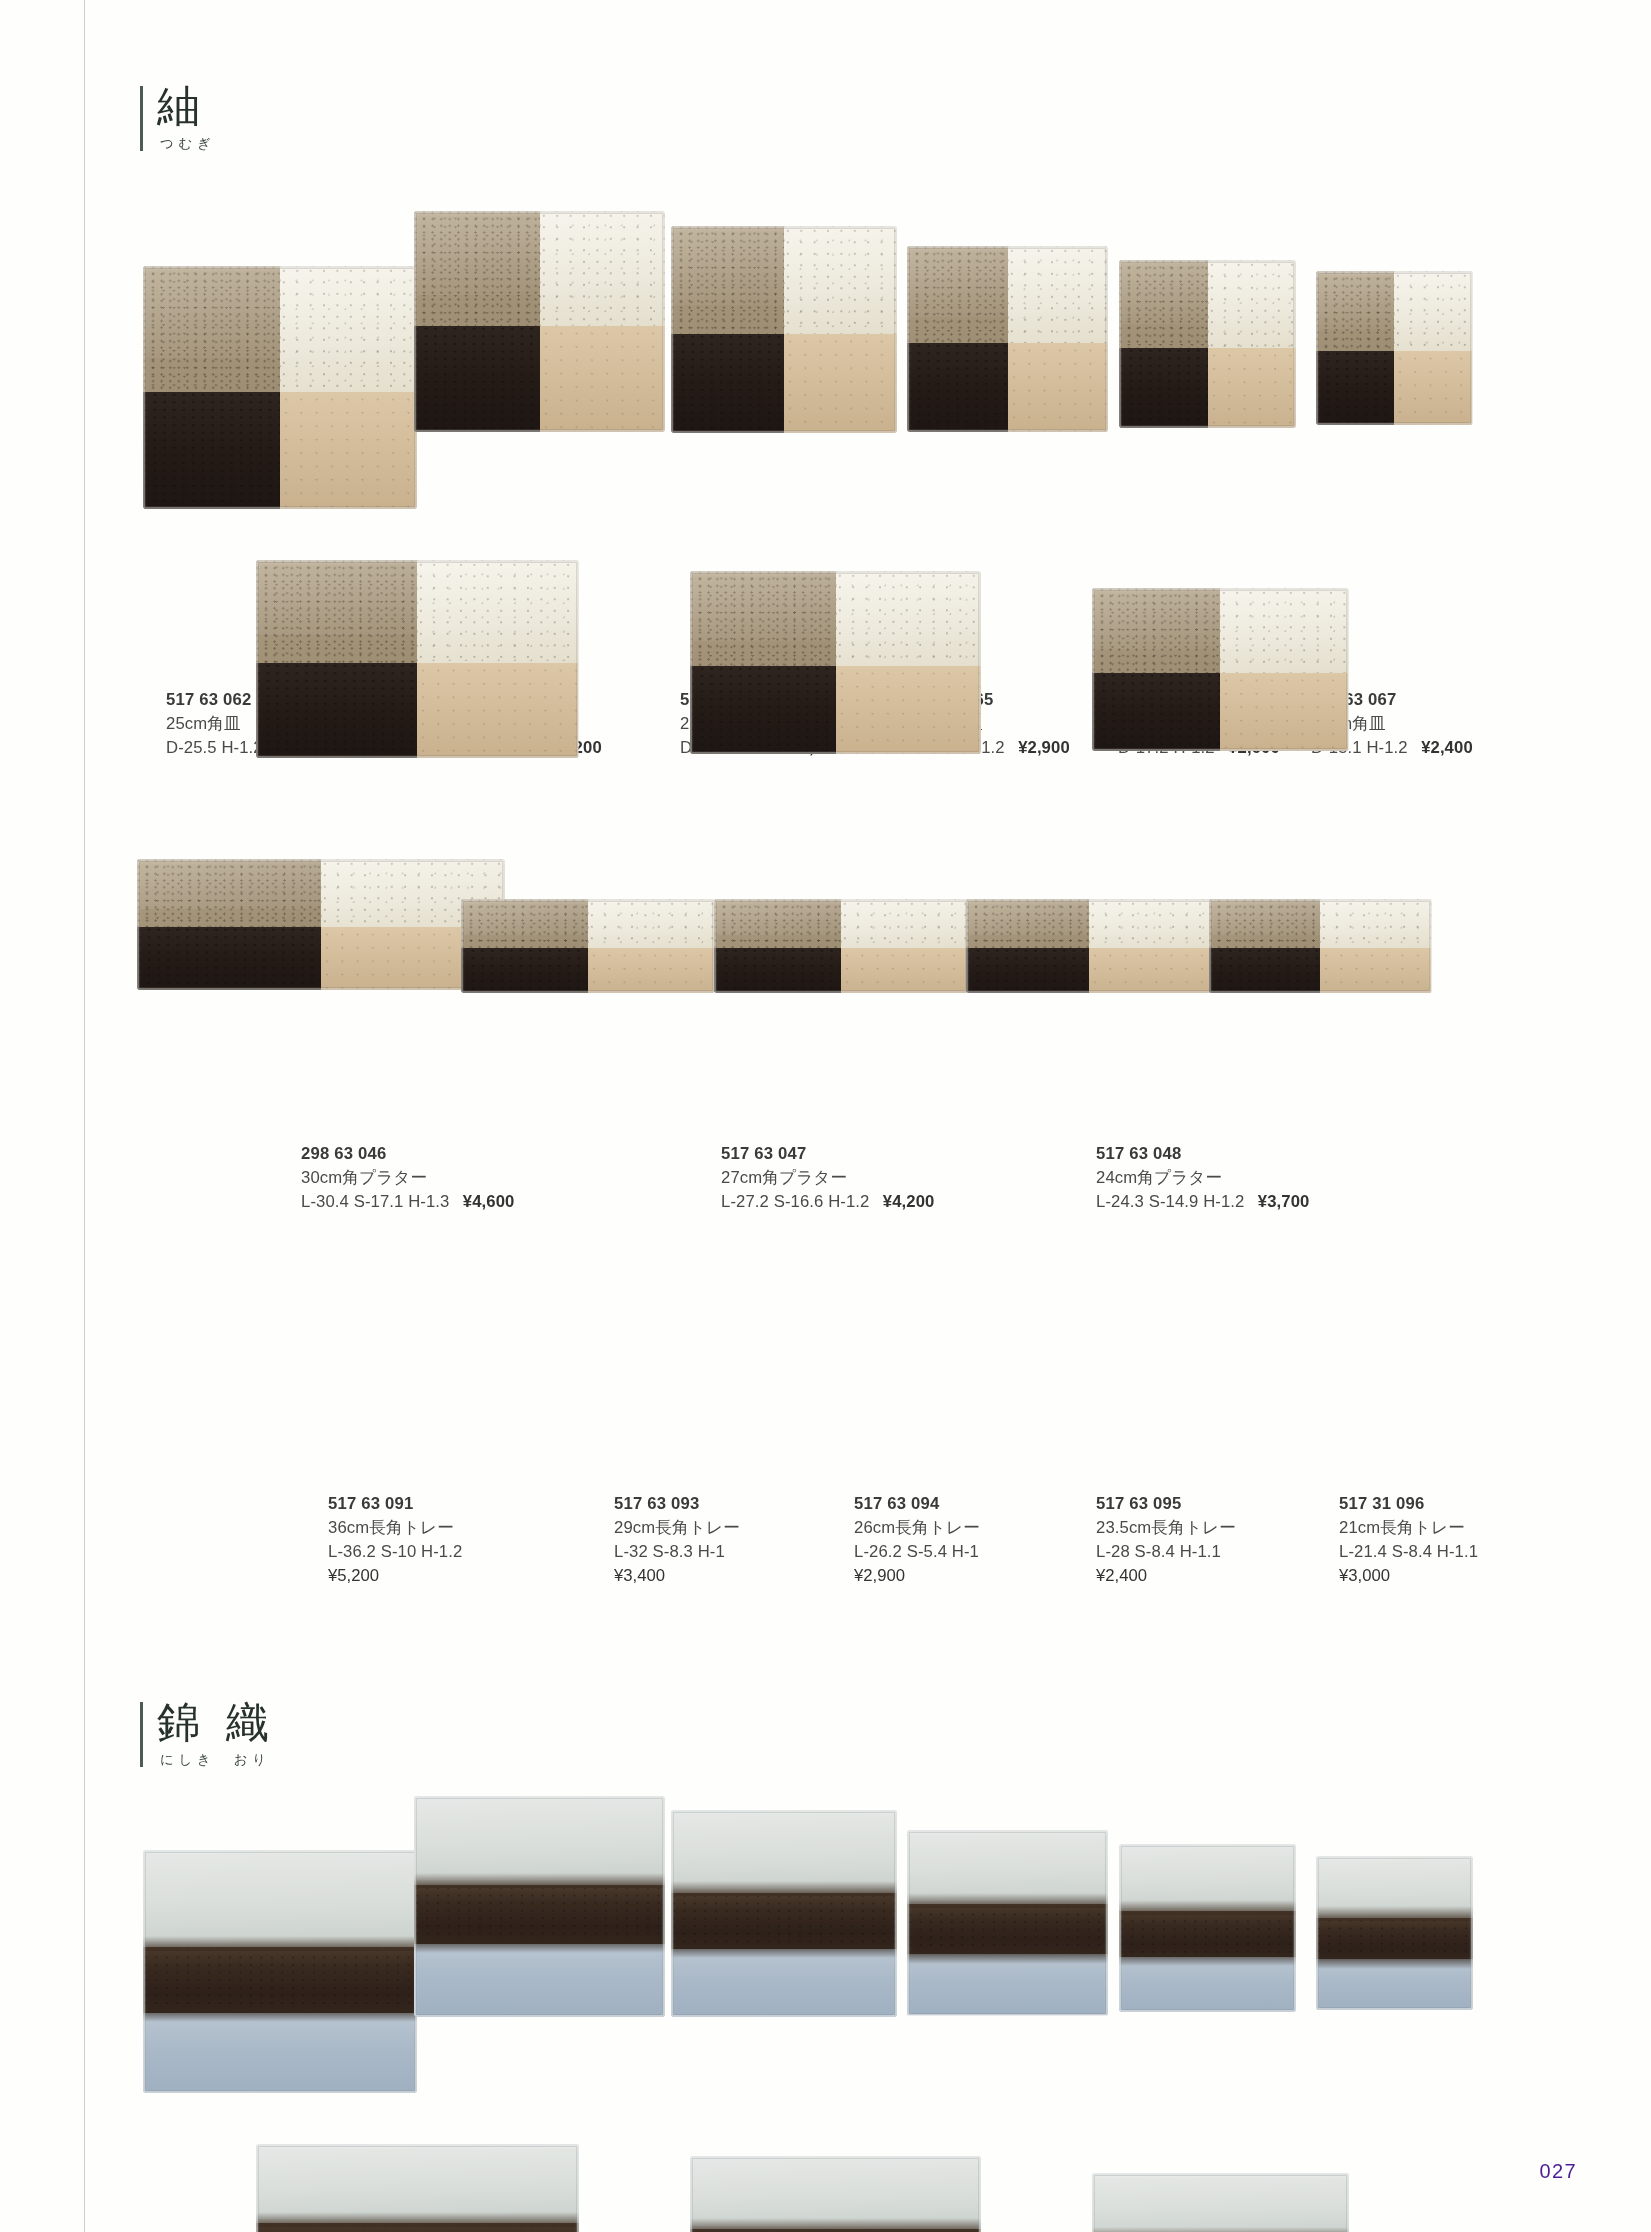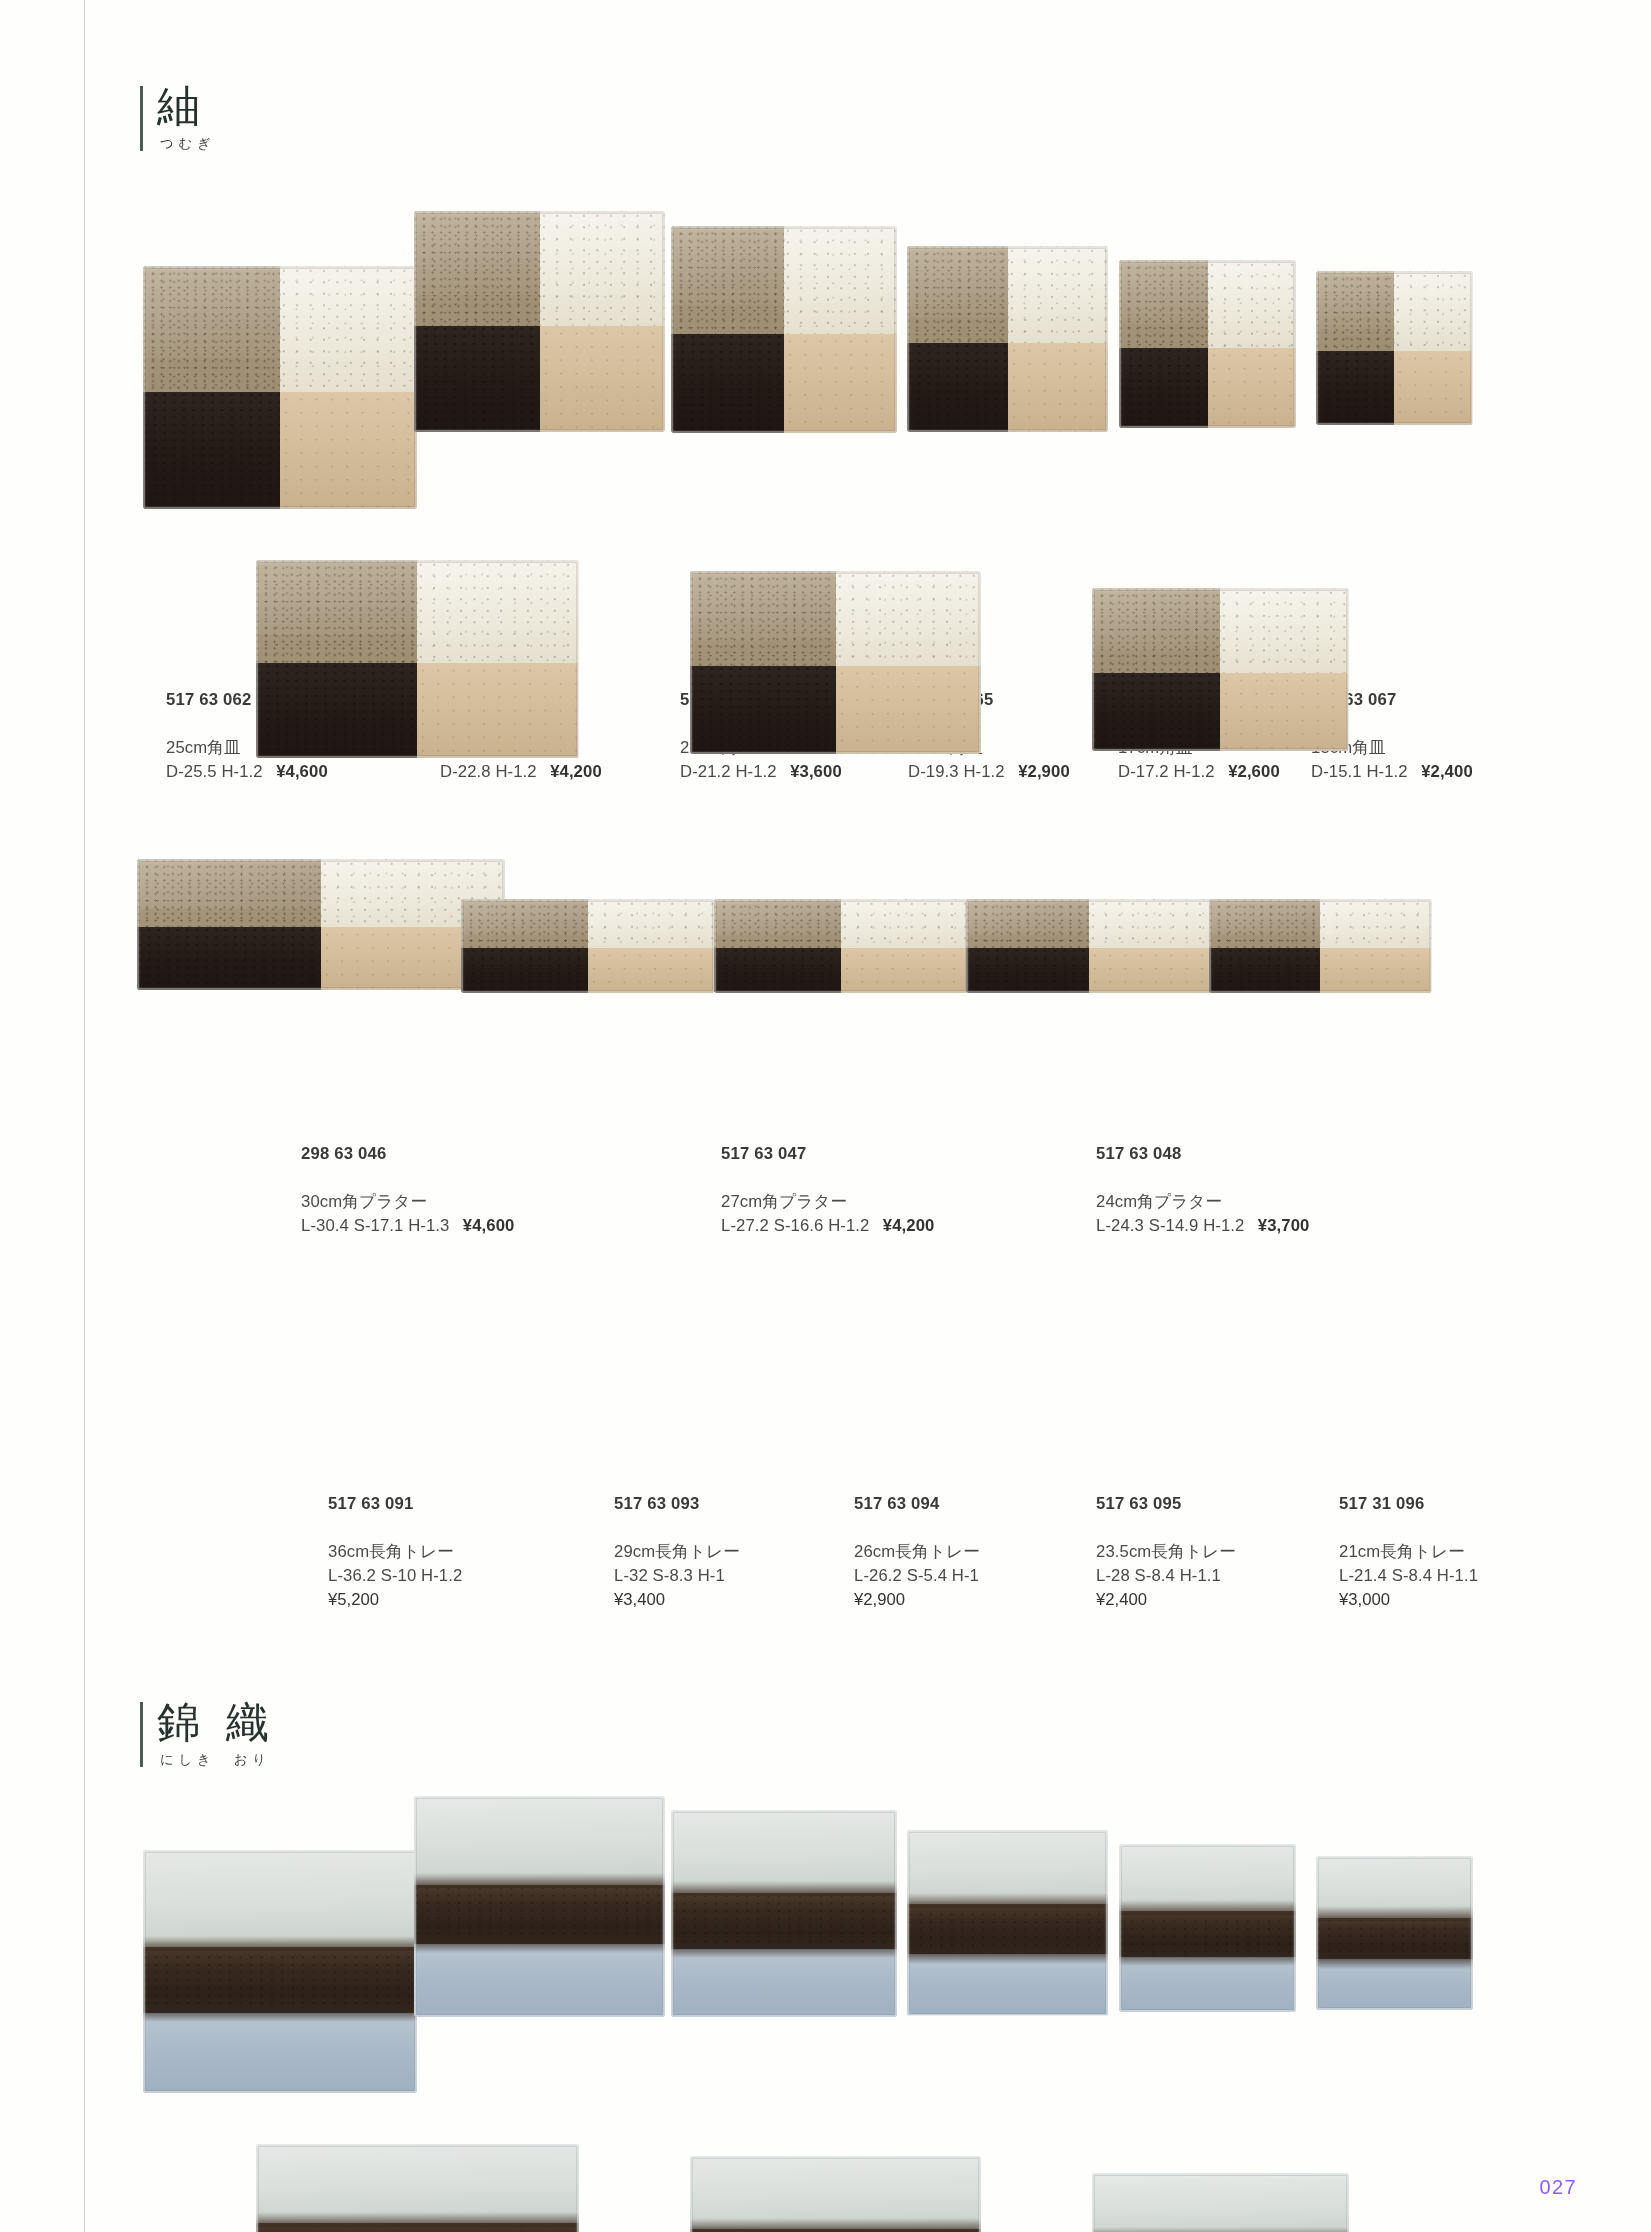--- a/index.html
+++ b/index.html
@@ -102,28 +102,28 @@
 
   
   .caption {
     position: absolute;
     color: #4a4a4a;
     font-size: 16.7px;
     line-height: 24px;
     white-space: nowrap;
   }
   .caption .code { font-weight: bold; color: #3a3a3a; letter-spacing: 0.2px; }
-  .caption .name { color: #4a4a4a; letter-spacing: 0.1px; margin-top: 24px; }
+  .caption .name { color: #4a4a4a; letter-spacing: 0.1px; }
   .caption .spec { color: #4a4a4a; letter-spacing: 0.1px; }
   .caption .spec .price { font-weight: bold; color: #333; margin-left: 13.4px; }
   .caption .priceline { font-weight: normal; color: #333; }
 
   .page-number {
-    position: absolute; right: 75px; bottom: 34px;
-    font-size: 20px; color: #8b5cf6; letter-spacing: 1.4px;
+    position: absolute; right: 75px; bottom: 50px;
+    font-size: 20px; color: #4c1d95; letter-spacing: 1.4px;
   }
 </style>
 </head>
 <body>
 
 <div id="page">
   <div class="page-edge-rule"></div>
   <div id="layers">
       <div class="section-head" style="left: 140px; top: 86px;">
         <div class="bar"></div>

